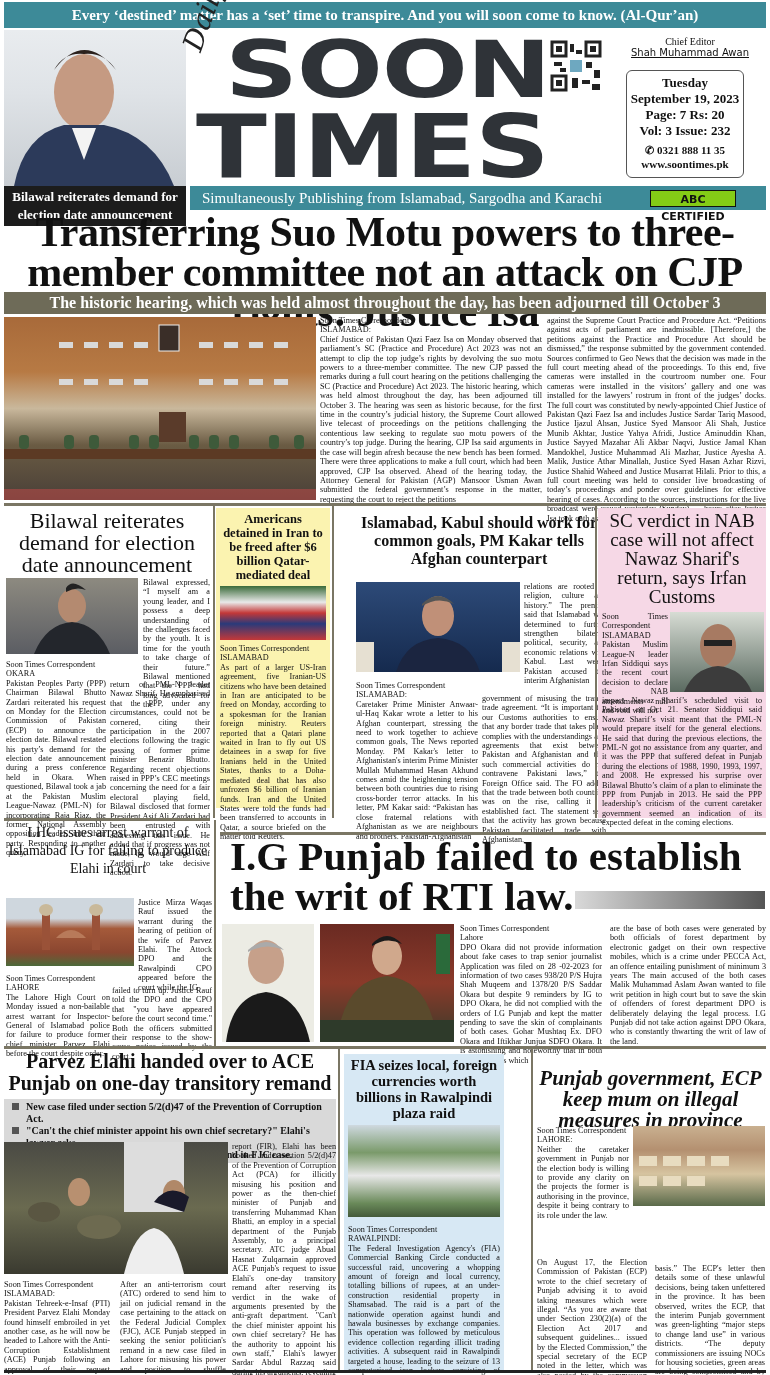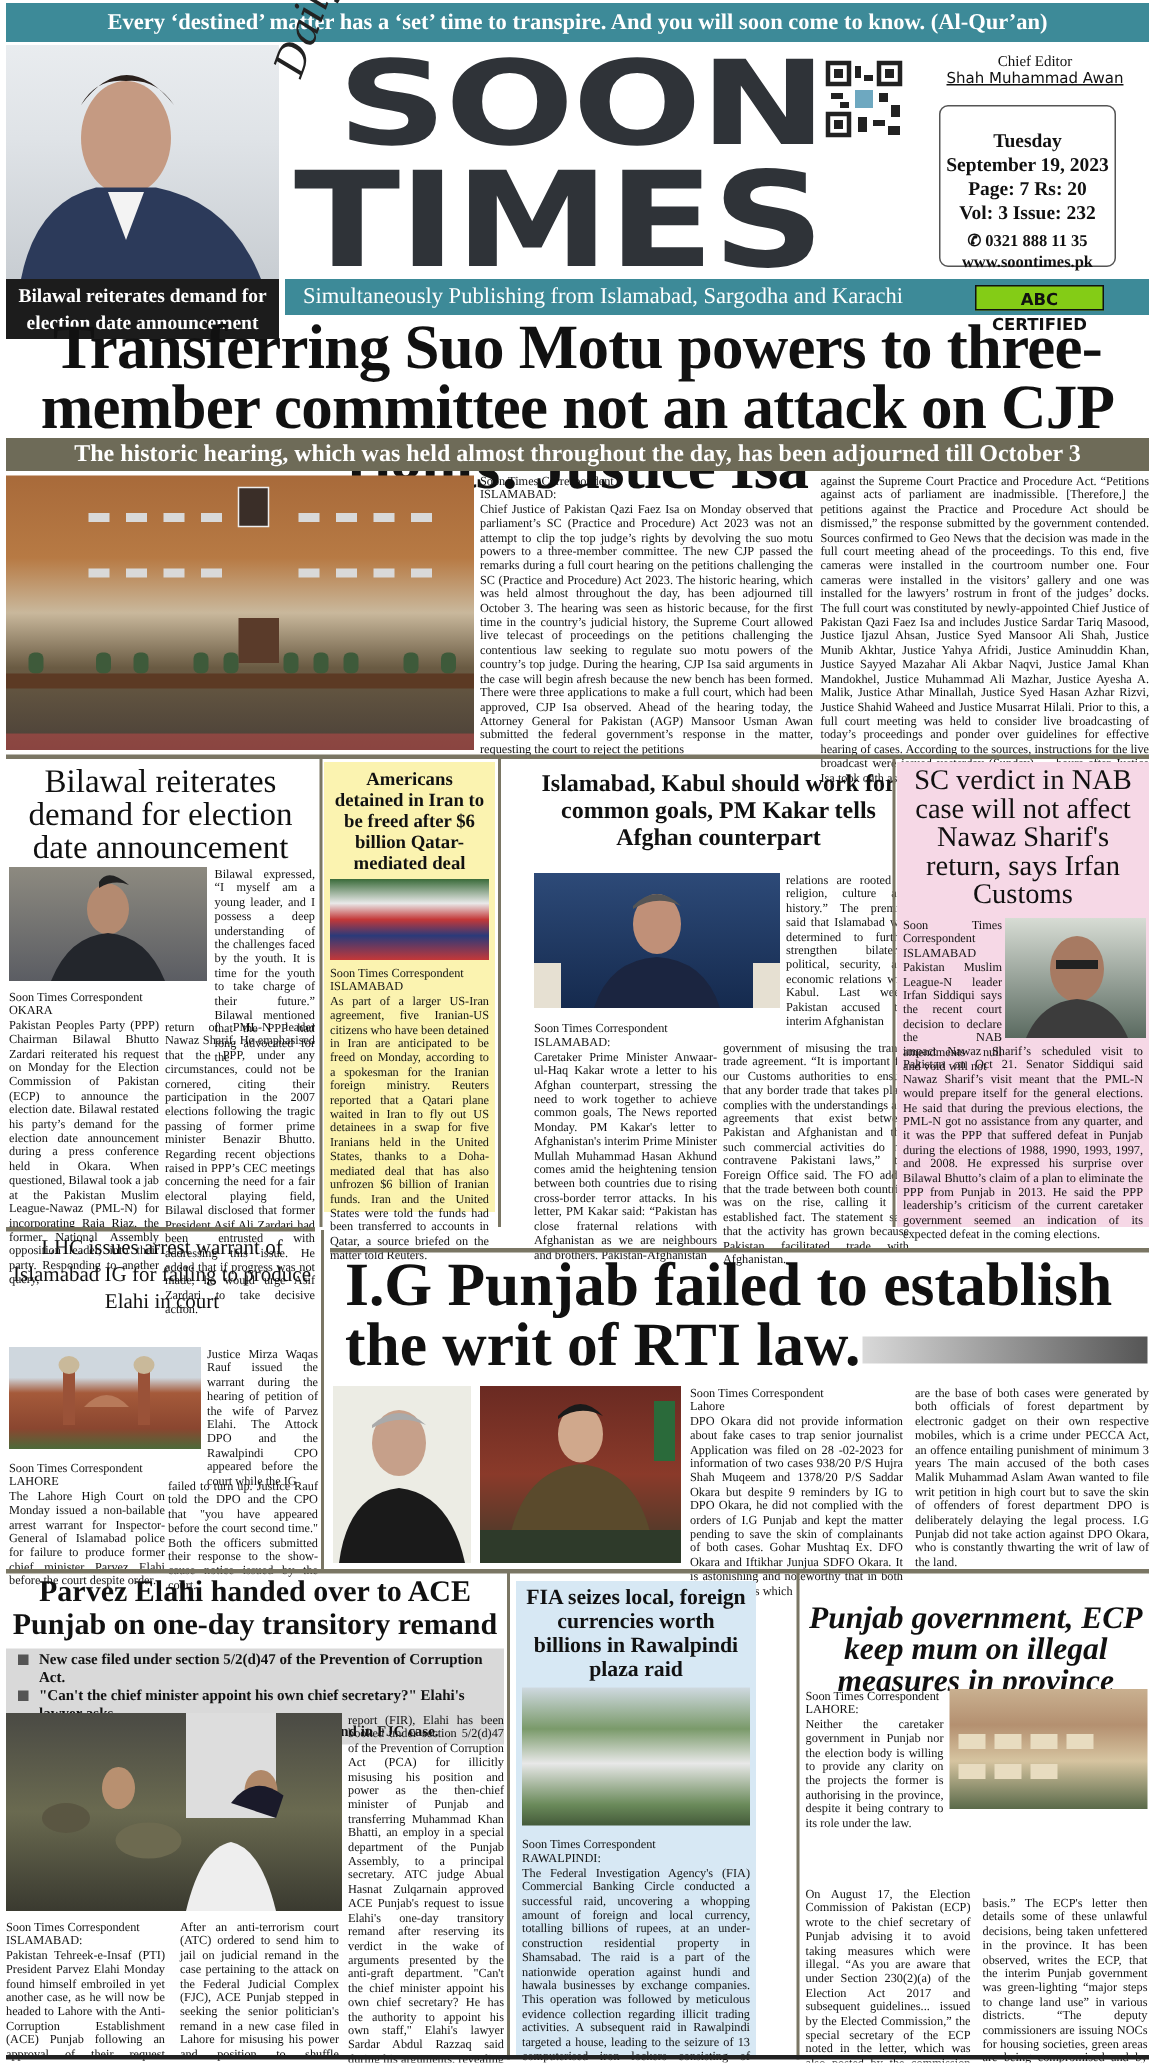--- a/index.html
+++ b/index.html
@@ -7,21 +7,21 @@
 .abs{position:absolute}
 .teal{background:#3d8a98;color:#fff}
 .quote-bar{left:4px;top:2px;width:762px;height:26px;font-weight:bold;font-size:15px;text-align:center;line-height:26px}
 .masthead-photo{left:4px;top:30px;width:182px;height:156px;background:linear-gradient(180deg,#e9ecef 0%,#dfe3e7 40%,#c8cdd2 100%);overflow:hidden}
 .photo-caption{left:4px;top:186px;width:182px;height:40px;background:#1c1c1c;color:#fff;font-weight:bold;font-size:13px;text-align:center;line-height:18px;padding-top:2px}
 .daily{left:176px;top:44px;font-family:"DejaVu Serif",serif;font-style:italic;font-size:28px;color:#222;transform:rotate(-70deg);transform-origin:left top}
 .brand1{left:225px;top:30px;font-family:"DejaVu Sans",sans-serif;font-weight:bold;font-size:78px;line-height:80px;color:#2f3338;letter-spacing:-1px;transform:scaleX(1.3);transform-origin:left}
 .brand2{left:196px;top:102px;font-family:"DejaVu Sans",sans-serif;font-weight:bold;font-size:88px;line-height:90px;color:#2f3338;letter-spacing:-1px;transform:scaleX(1.18);transform-origin:left}
 .chief-label{left:620px;top:36px;width:140px;text-align:center;font-size:10px}
 .chief-name{left:620px;top:47px;width:140px;text-align:center;font-family:"DejaVu Sans",sans-serif;font-size:10px;text-decoration:underline}
-.infobox{left:626px;top:70px;width:118px;height:108px;border:1px solid #555;border-radius:6px;text-align:center;font-weight:bold;font-size:13px;line-height:16px;padding-top:15px}
+.infobox{left:626px;top:70px;width:118px;height:108px;border:1px solid #555;border-radius:6px;text-align:center;font-weight:bold;font-size:13px;line-height:16px;padding-top:4px}
 .infobox .small{font-size:11px;line-height:14px;margin-top:4px}
 .pub-bar{left:190px;top:186px;width:576px;height:24px;font-size:15px;line-height:24px;padding-left:12px}
 .abc{left:650px;top:190px;width:86px;height:17px;background:#84cc16;color:#111;font-family:"DejaVu Sans",sans-serif;font-weight:bold;font-size:11px;text-align:center;line-height:17px;border:1px solid #111}
 .headline{left:0;top:212px;width:770px;text-align:center;font-weight:bold;font-size:42px;line-height:40px;letter-spacing:-.5px}
 .subbar{left:4px;top:292px;width:762px;height:22px;background:#6e6b58;color:#fff;font-weight:bold;font-size:16px;text-align:center;line-height:22px}
 .court-photo{left:4px;top:317px;width:312px;height:183px;background:linear-gradient(180deg,#a86a3a 0%,#b77a44 30%,#c9b89c 50%,#6a5b43 70%,#4a4038 100%)}
 .body{font-size:8.2px;line-height:9.4px;text-align:justify}
 .col{position:absolute}
 .rule-h{position:absolute;height:3px;background:#7a7664}
 .rule-v{position:absolute;width:2px;background:#7a7664}

